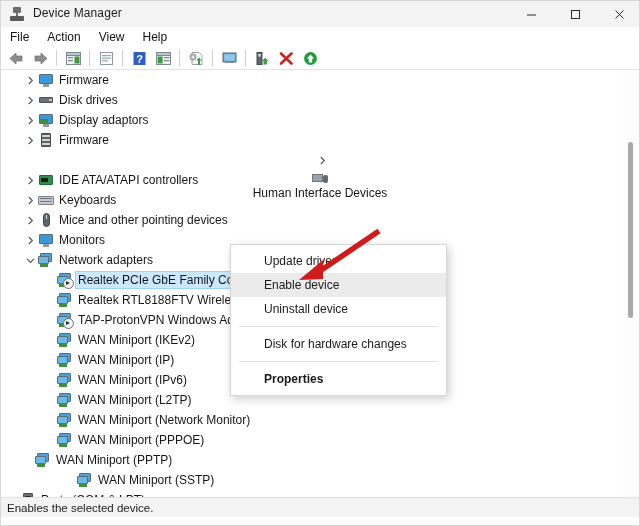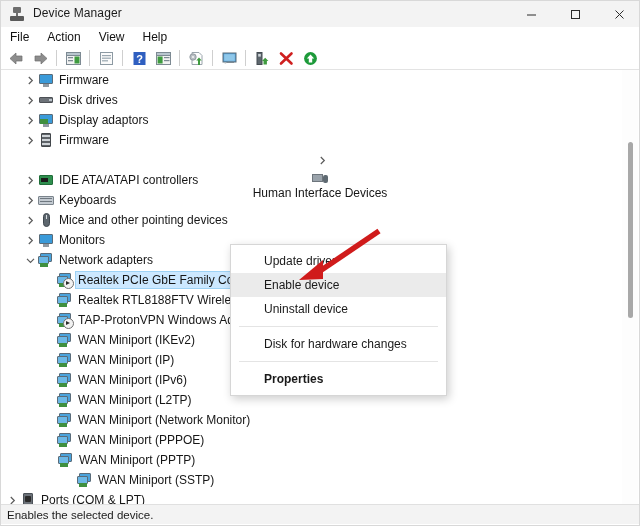--- a/index.html
+++ b/index.html
@@ -178,21 +178,21 @@
   }
   .ctx-item.hover { background: #ebebeb; }
   .ctx-item.bold { font-weight: bold; }
   .ctx-sep { height: 1px; background: #e4e4e4; margin: 5px 8px; }
 
   
   #arrow { position: absolute; left: 286px; top: 226px; z-index: 30; pointer-events: none; }
 
   
   #statusbar {
-    position: absolute; bottom: 1px; left: 0;
+    position: absolute; bottom: 8px; left: 0;
     width: 640px; height: 20px;
     background: #f3f3f3;
     border-top: 1px solid #e0e0e0;
     display: flex; align-items: center;
     padding-left: 6px; box-sizing: border-box;
     font-size: 11.5px; color: #1b1b1b;
   }
 </style>
 </head>
 <body>
@@ -556,21 +556,21 @@
             <path d="M2.8 1 L6.3 4.5 L2.8 8" fill="none" stroke="#5b5b5b" stroke-width="1.2"></path>
           </svg>
         </span>
         <span class="ticon ic-net">
           <span class="scr"></span>
           <span class="scr2"></span>
           <span class="plug"></span>
         </span>
         <span class="rlabel">WAN Miniport (PPPOE)</span>
       </div>
-      <div class="row" style="padding-left: 40px;">
+      <div class="row" style="padding-left: 17px;">
         <span class="chev empty">
           <svg width="9" height="9" viewBox="0 0 9 9">
             <path d="M2.8 1 L6.3 4.5 L2.8 8" fill="none" stroke="#5b5b5b" stroke-width="1.2"></path>
           </svg>
         </span>
         <span class="ticon ic-net">
           <span class="scr"></span>
           <span class="scr2"></span>
           <span class="plug"></span>
         </span>

